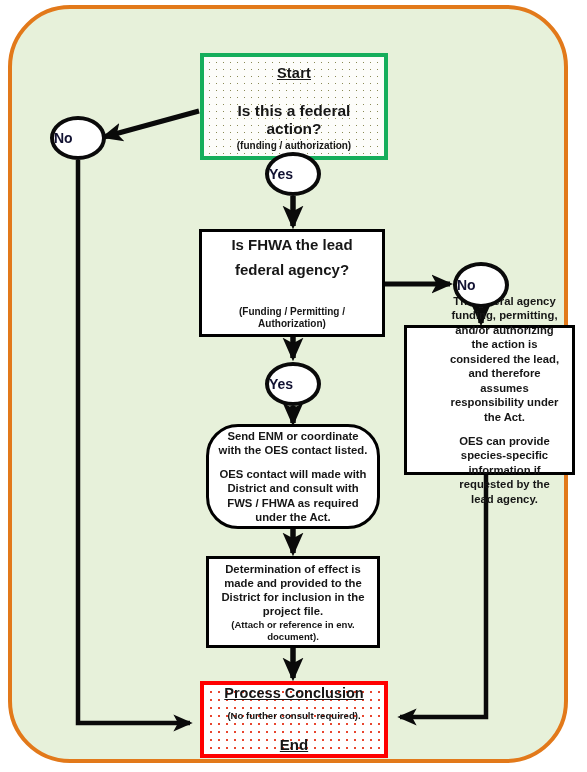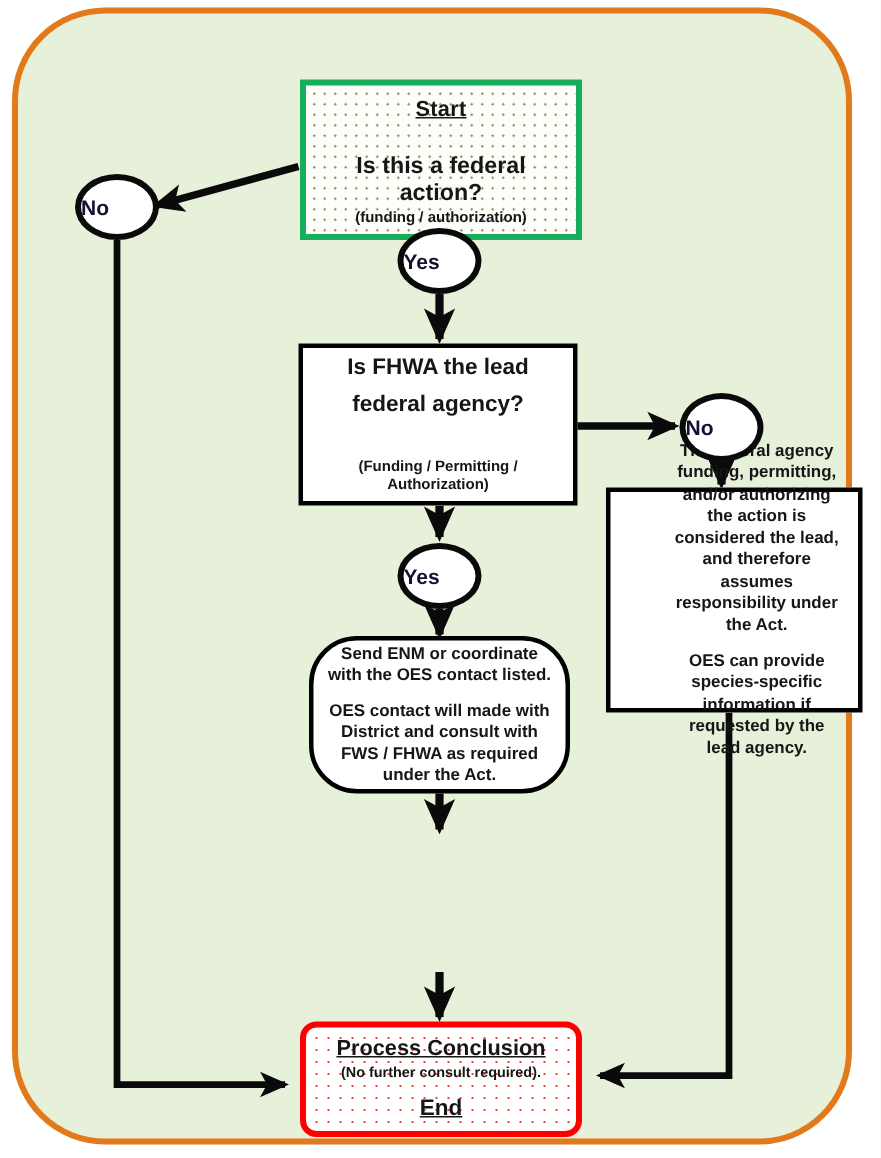--- a/index.html
+++ b/index.html
@@ -124,22 +124,21 @@
 
   
   #end-node {
     border-color: #FF0000;
     border-width: 4px;
     background-color: #FFFFFF;
     background-image:
       radial-gradient(#E8462F 0.9px, transparent 0.95px);
     background-size: 8px 8px;
     background-position: 3px 3px;
-    justify-content: center;
-    border-radius: 11px;
+    justify-content: space-between;
   }
   #end-title {
     font-weight: bold;
     font-size: 14.5px;
     text-decoration: underline;
     color: #161616;
   }
   #end-sub {
     font-size: 9.6px;
     font-weight: bold;
@@ -246,20 +245,24 @@
 
   <div class="oval" style="left:265px; top:362px; width:56px; height:44px;">
     <span>Yes</span>
   </div>
 
   <div class="node" id="enm-node" style="left:206px; top:424px; width:174px; height:105px;">
     <p>Send ENM or coordinate with the OES contact listed.</p>
     <p>OES contact will made with District and consult with FWS / FHWA as required under the Act.</p>
   </div>
 
+  <div class="node" id="determination-node" style="left:206px; top:556px; width:174px; height:92px;">
+    <p id="det-main">Determination of effect is made and provided to the District for inclusion in the project file.</p>
+    <p id="det-sub">(Attach or reference in env. document).</p>
+  </div>
 
   <div class="node" id="end-node" style="left:200px; top:681px; width:188px; height:77px;">
     <p id="end-title">Process Conclusion</p>
     <p id="end-sub">(No further consult required).</p>
     <p id="end-label">End</p>
   </div>
 
 </div>
 
 </body></html>

